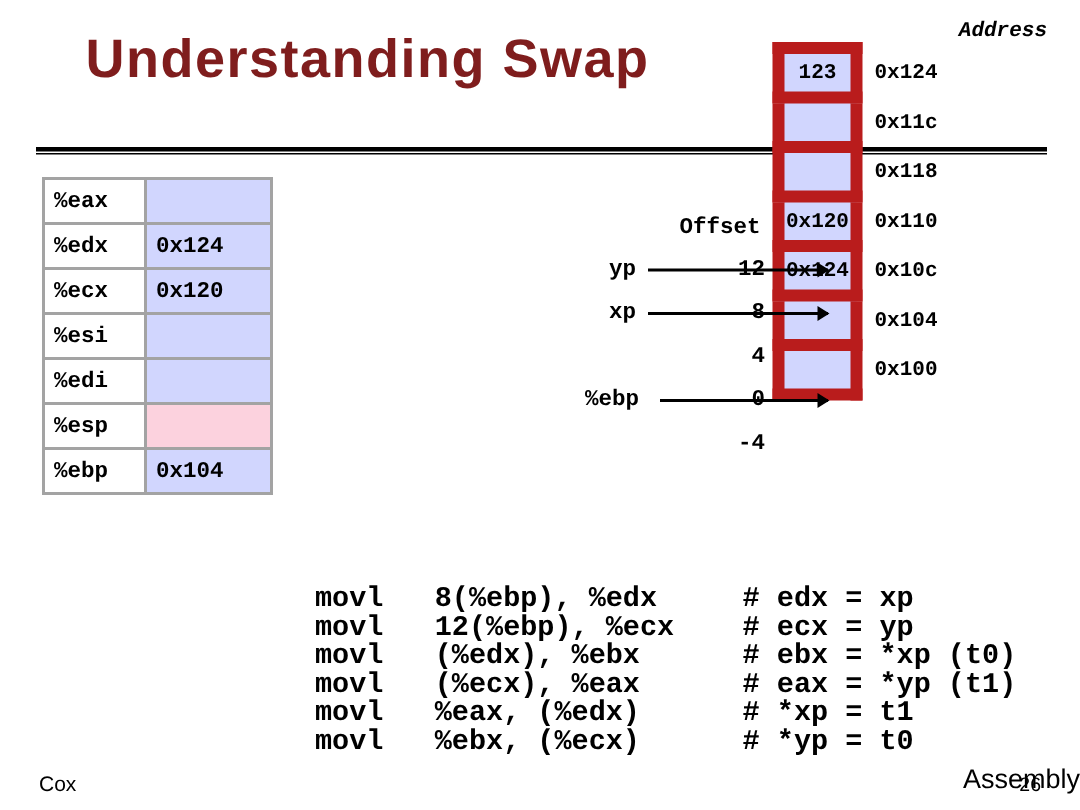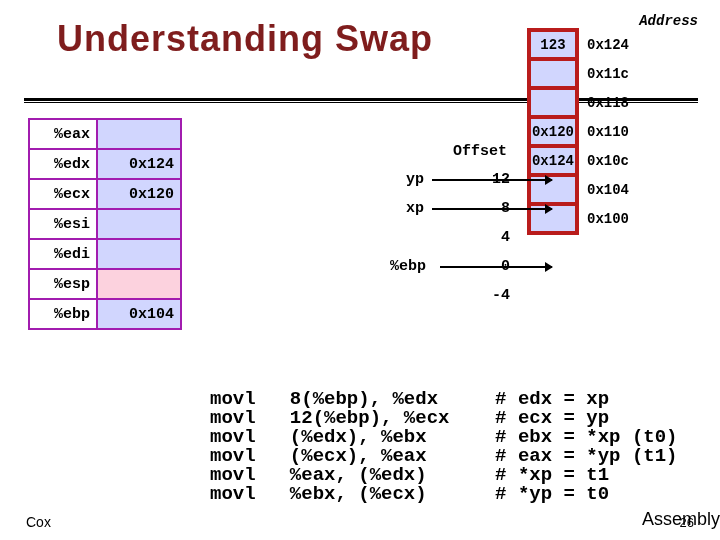--- a/index.html
+++ b/index.html
@@ -34,23 +34,23 @@
     width:674px;height:1px;
     background:#000;
   }
   
   .regtbl{
     position:absolute;
     left:28px;top:118px;
     border-collapse:collapse;
   }
   .regtbl td{
-    border:2px solid #a21caf;
+    border:2px solid #a3a3a3;
     padding:3px 6px;
-    text-align:right;
+    text-align:left;
     font-family:"Courier New",monospace;
     font-weight:bold;
     font-size:15px;
     height:22px;
   }
   .regtbl td.name{width:54px}
   .regtbl td.val{width:70px;background:#d1d6fe}
   .regtbl td.empty{width:70px;background:#d1d6fe}
   .regtbl td.esp{width:70px;background:#fcd2de}
   
@@ -67,21 +67,21 @@
     text-align:right;
     line-height:15px;
     font-style:italic;
   }
   .memcol table{
     position:absolute;
     right:64px;top:14px;
     border-collapse:collapse;
   }
   .memcol td.cell{
-    border:4px solid #b91c1c;
+    border:8px solid #b91c1c;
     width:72px;height:23px;
     background:#d1d6fe;
     font-family:"Courier New",monospace;
     font-weight:bold;
     font-size:14px;
     text-align:center;
   }
   .memcol td.addr{
     border:none;
     width:60px;

